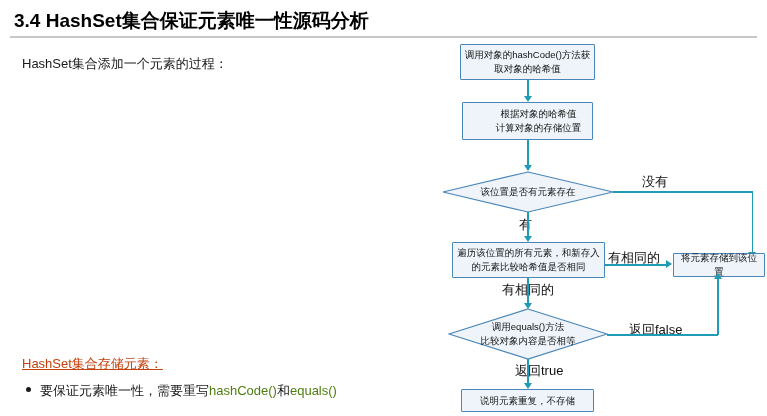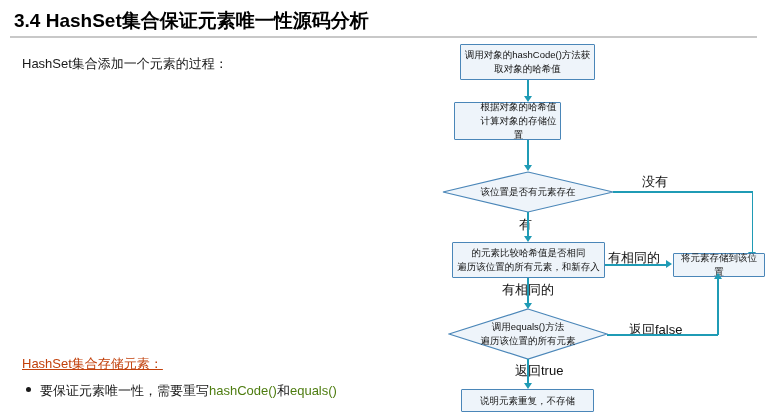--- a/index.html
+++ b/index.html
@@ -181,21 +181,21 @@
   <div class="flow">
 
     <div class="node rect" style="left:30px; top:4px; width:135px; height:36px;">
       <div>调用对象的hashCode()方法获</div>
       <div>取对象的哈希值</div>
     </div>
 
     <div class="line vline" style="left:97px; top:40px; height:17px;"></div>
     <div class="arrow-down" style="left:93.5px; top:56px;"></div>
 
-    <div class="node rect" style="left:24px; top:62px; width:107px; height:38px;padding-left:25px;">
+    <div class="node rect" style="left:32px; top:62px; width:131px; height:38px;padding-left:25px;">
       <div>根据对象的哈希值</div>
       <div>计算对象的存储位置</div>
     </div>
 
     <div class="line vline" style="left:97px; top:100px; height:26px;"></div>
     <div class="arrow-down" style="left:93.5px; top:125px;"></div>
 
     <div class="diamond-wrap" style="left:12px; top:131px; width:172px; height:42px;">
       <svg class="diamond-shape" viewBox="0 0 172 42" preserveAspectRatio="none">
         <polygon points="86,1 171,21 86,41 1,21" fill="#eef4fa" stroke="#4a86b8" stroke-width="1.2"></polygon>
@@ -208,22 +208,22 @@
     <div class="line hline" style="left:183px; top:151px; width:140px;"></div>
     <div class="line vline" style="left:321.5px; top:151px; height:63px;"></div>
     <div class="arrow-down" style="left:318px; top:212px;"></div>
 
     <div class="edge-label" style="left:89px; top:176px;">有</div>
 
     <div class="line vline" style="left:97px; top:172px; height:25px;"></div>
     <div class="arrow-down" style="left:93.5px; top:196px;"></div>
 
     <div class="node rect" style="left:22px; top:202px; width:153px; height:36px;">
+      <div>遍历该位置的所有元素，和新存入</div>
       <div>的元素比较哈希值是否相同</div>
-      <div>遍历该位置的所有元素，和新存入</div>
     </div>
 
     <div class="edge-label" style="left:178px; top:209px;">有相同的</div>
 
     <div class="line hline" style="left:175px; top:224px; width:63px;"></div>
     <div class="arrow-right" style="left:236px; top:220px;"></div>
 
     <div class="node rect" style="left:243px; top:213px; width:92px; height:24px;">
       <div>将元素存储到该位置</div>
     </div>
@@ -232,21 +232,21 @@
 
     <div class="line vline" style="left:97px; top:238px; height:26px;"></div>
     <div class="arrow-down" style="left:93.5px; top:263px;"></div>
 
     <div class="diamond-wrap" style="left:18px; top:268px; width:160px; height:52px;">
       <svg class="diamond-shape" viewBox="0 0 160 52" preserveAspectRatio="none">
         <polygon points="80,1 159,26 80,51 1,26" fill="#eef4fa" stroke="#4a86b8" stroke-width="1.2"></polygon>
       </svg>
       <div class="diamond-label">
         <div>调用equals()方法</div>
-        <div>遍历该位置的所有元素</div>
+        <div>比较对象内容是否相等</div>
       </div>
     </div>
 
     <div class="edge-label" style="left:199px; top:281px;">返回false</div>
 
     <div class="line hline" style="left:177px; top:294px; width:111px;"></div>
     <div class="line vline" style="left:287px; top:238px; height:57px;"></div>
     <div class="arrow-down" style="left:283.5px; top:233px; border-top:none; border-bottom:6px solid #1f9bb5;"></div>
 
     <div class="edge-label" style="left:85px; top:322px;">返回true</div>

